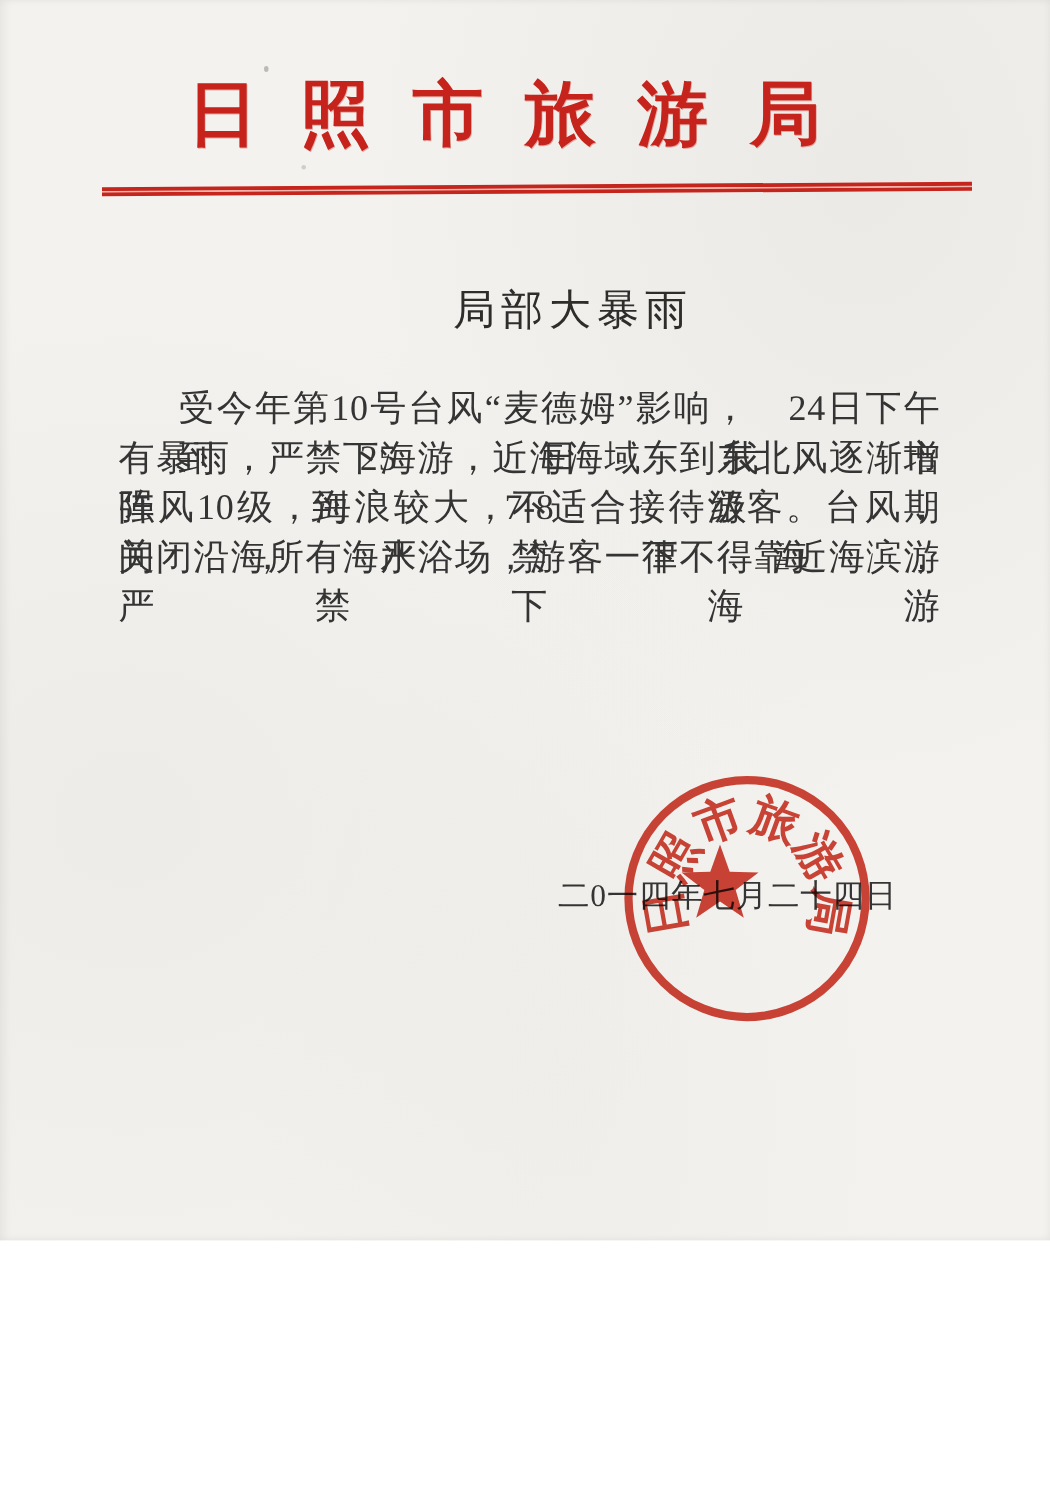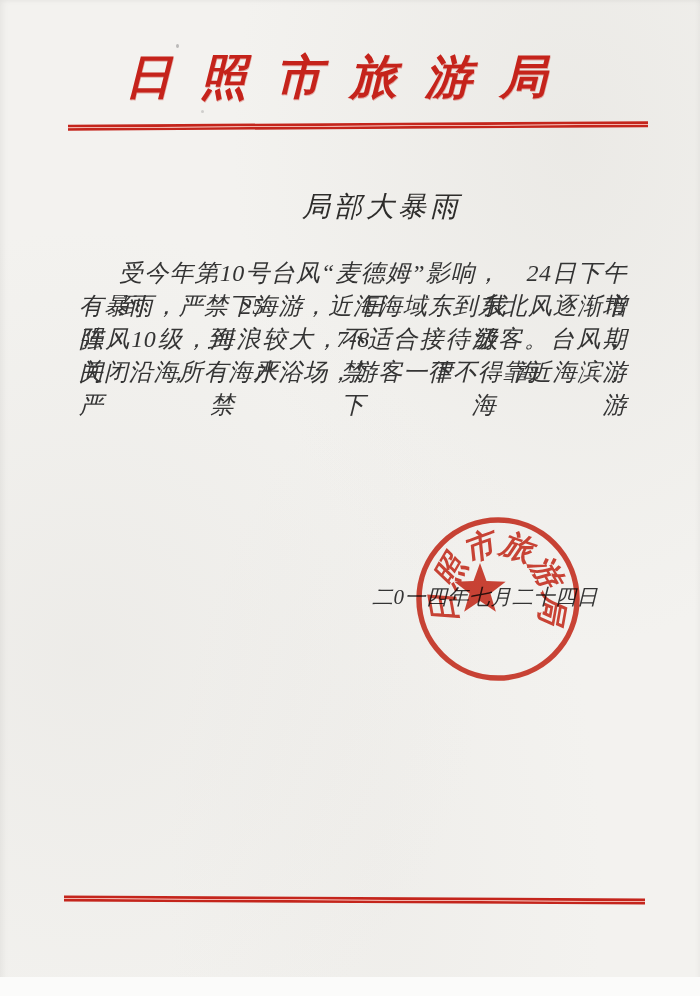--- a/index.html
+++ b/index.html
@@ -1,27 +1,26 @@
 <!DOCTYPE html>
 <html style="--red-header: #c5231b; --seal-color: #cf3222; --ink: #343434;"><head>
 <meta charset="utf-8">
 <style>
   html,body{margin:0;padding:0;}
   .page{
     position:relative;
-    width:700px;height:996px;
+    width:700px;height:827px;
     overflow:hidden;
     background:
       radial-gradient(ellipse at 82% 14%, rgba(223,221,216,0.40), transparent 42%),
       radial-gradient(ellipse at 12% 66%, rgba(224,222,218,0.32), transparent 46%),
       radial-gradient(ellipse at 55% 90%, rgba(228,226,222,0.25), transparent 40%),
       #f3f2ef;
     box-shadow: inset 3px 0 6px rgba(0,0,0,0.05), inset -2px 0 5px rgba(0,0,0,0.03);
     font-family:"Liberation Serif","DejaVu Serif",serif;
-    font-style:italic;
   }
   .agency{
     position:absolute;left:0;right:0;top:50px;
     text-align:center;
     font-size:47px;line-height:1.15;
     font-weight:bold;
     letter-spacing:28px;
     color:var(--red-header,#c5231b);
     text-shadow:0.5px 0.5px 0 rgba(197,35,27,0.35);
   }

